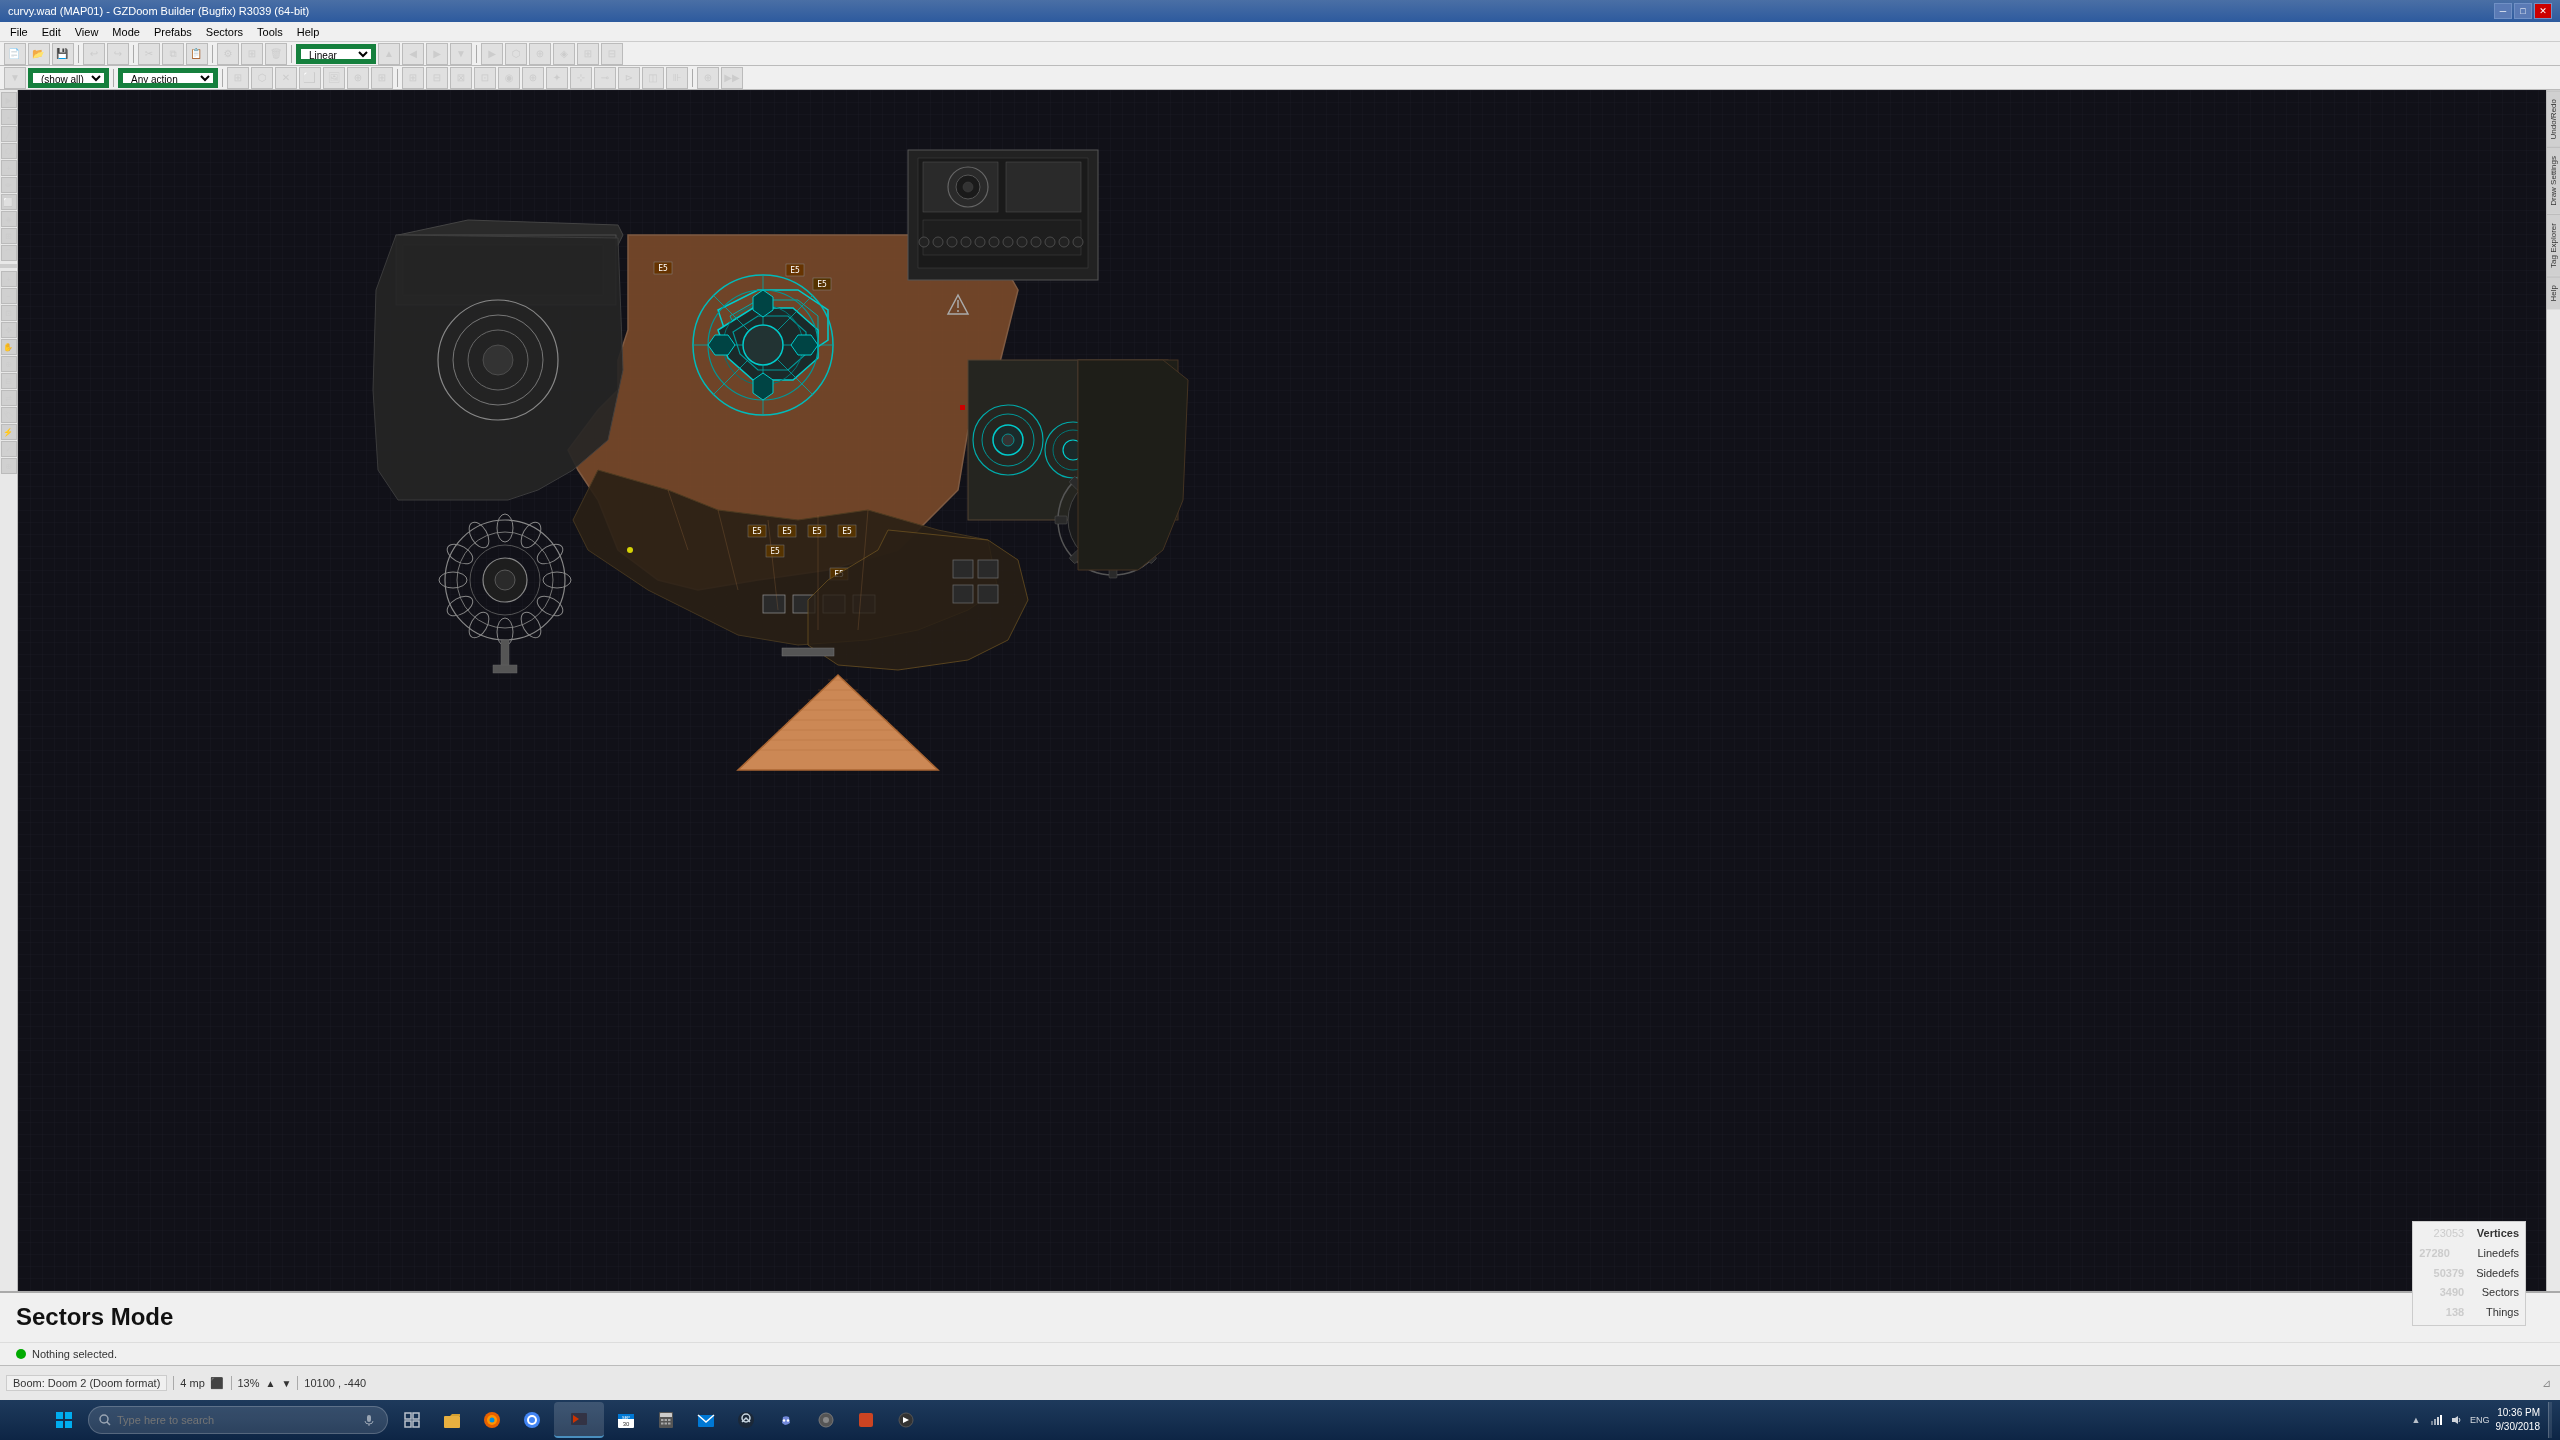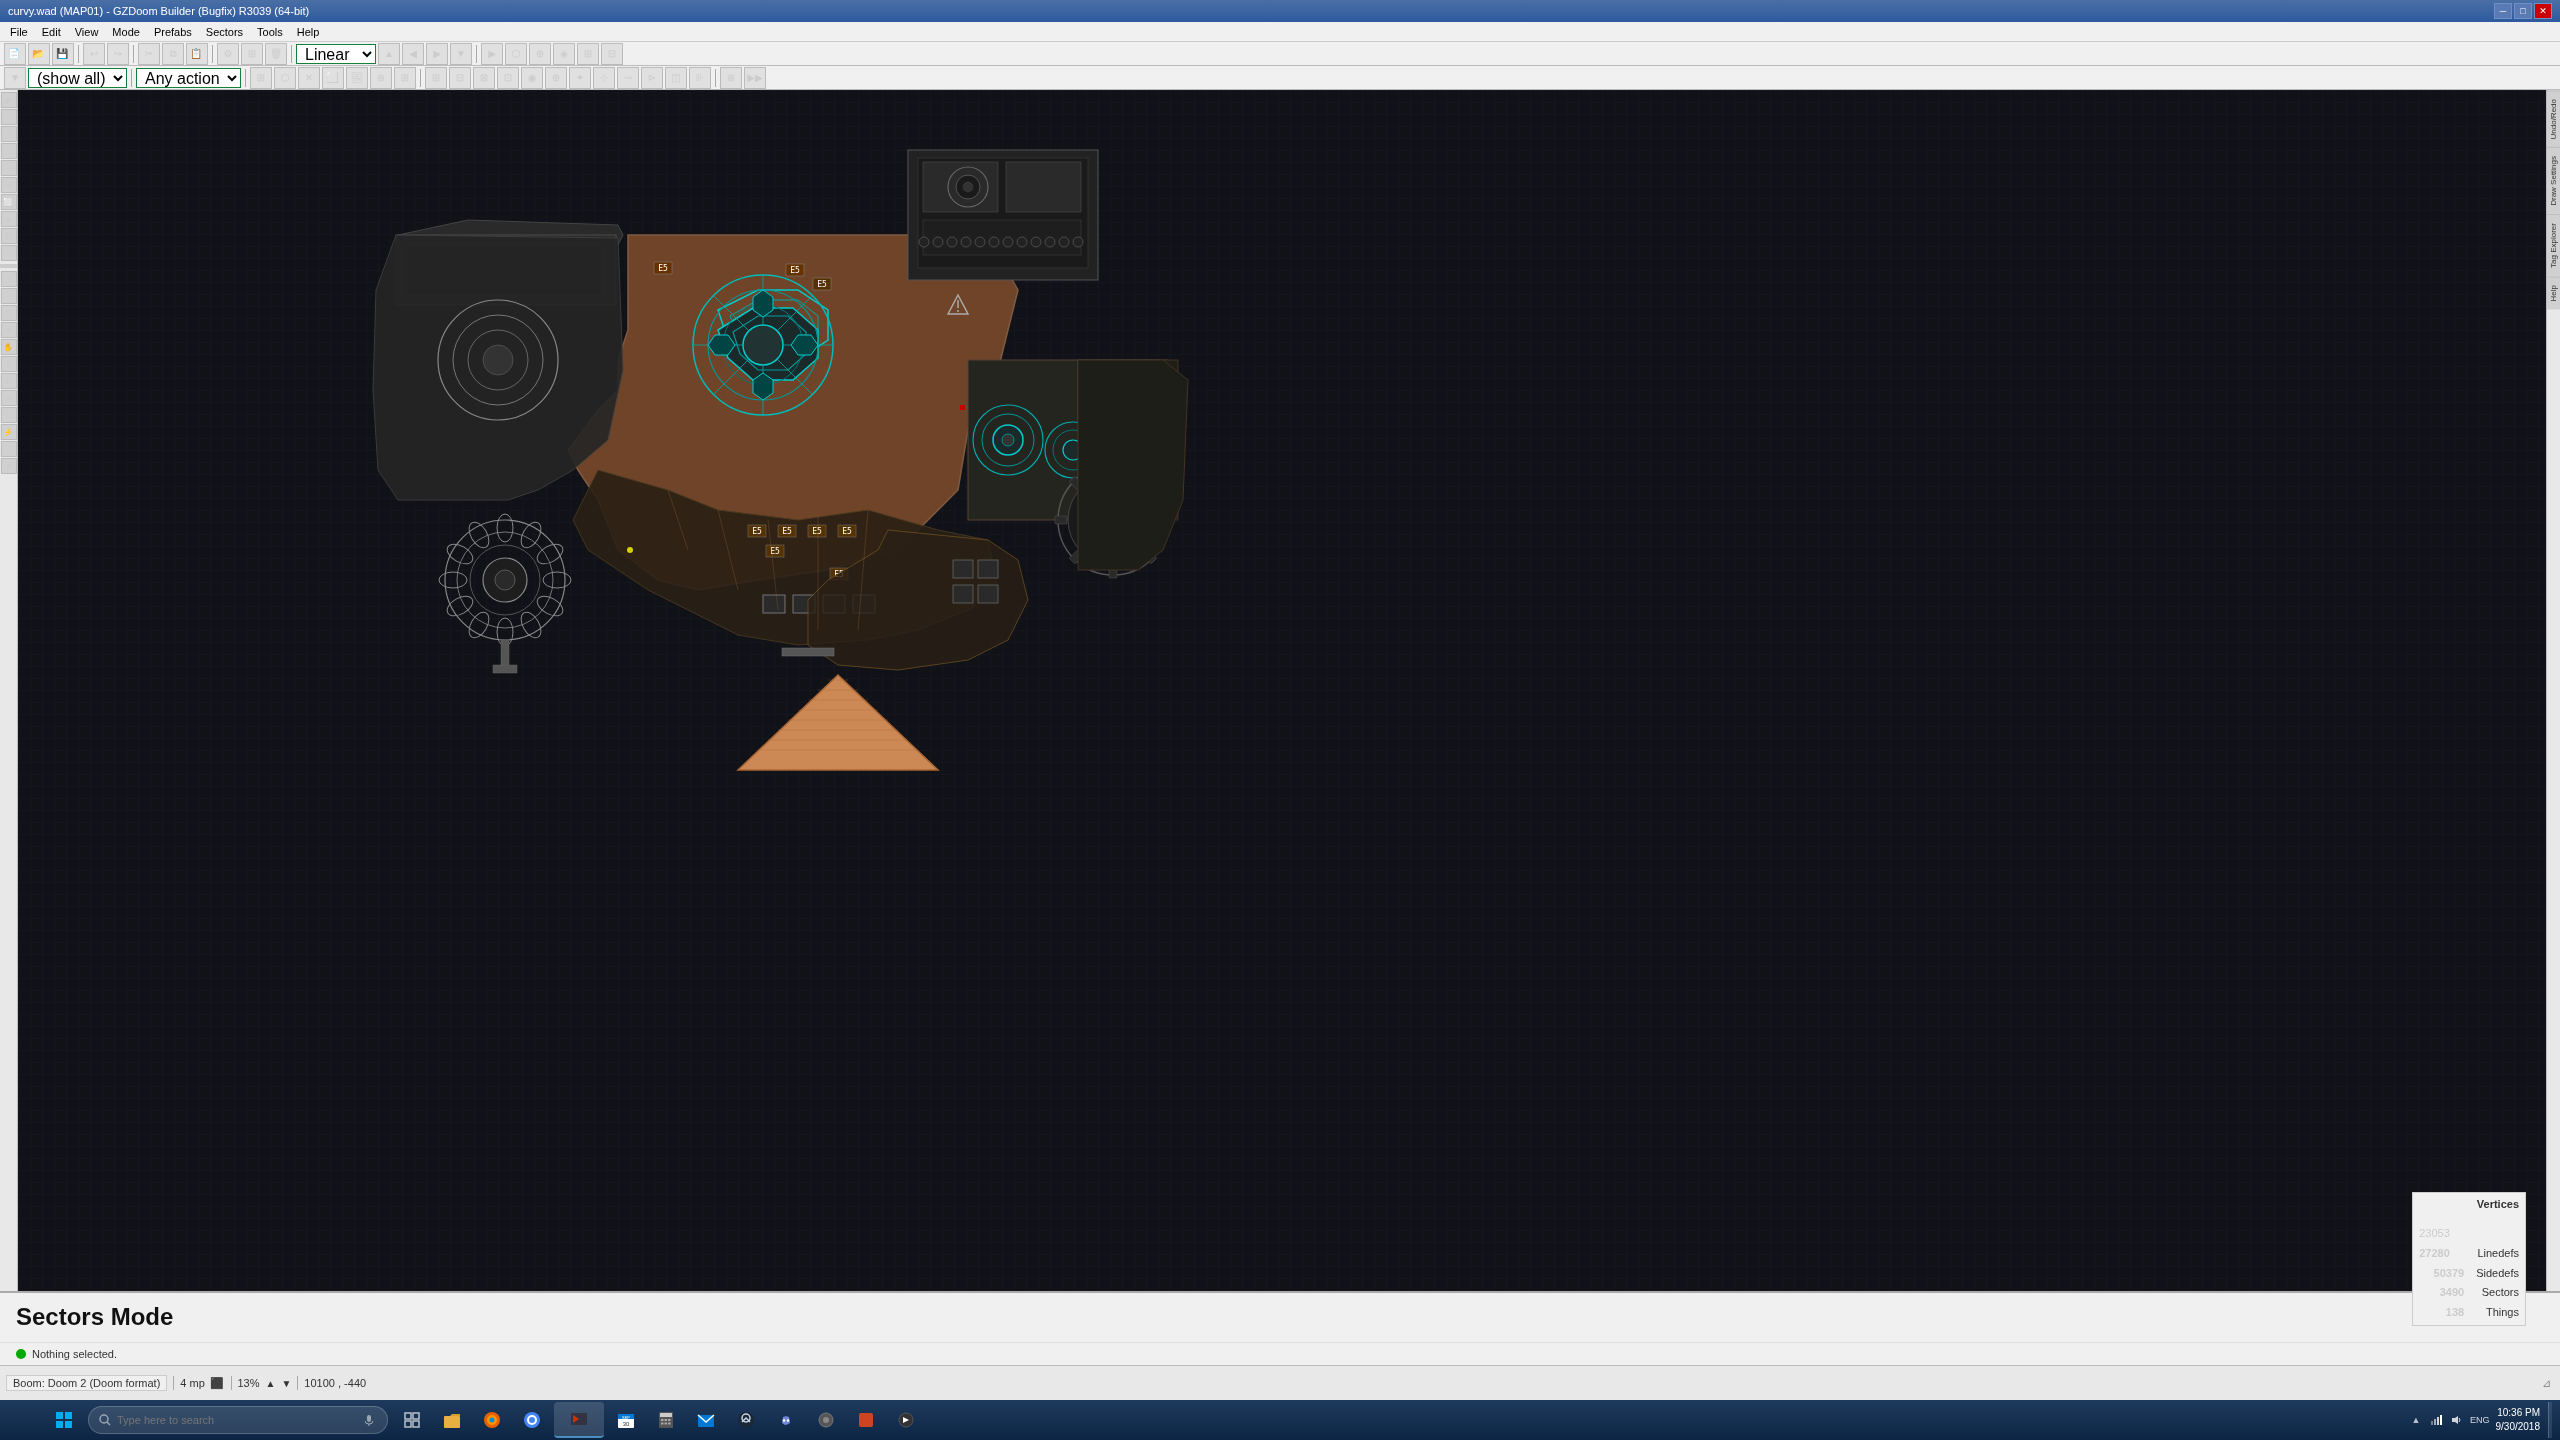--- a/index.html
+++ b/index.html
@@ -81,23 +81,23 @@
     }
     .toolbar-separator {
       width: 1px;
       height: 18px;
       background: #aaa;
       margin: 0 2px;
     }
     .toolbar-dropdown {
       height: 20px;
       background: white;
-      border: 1px solid #15803d;
+      border: 5px solid #15803d;
       padding: 0 4px;
-      font-size: 16px;
+      font-size: 10px;
       min-width: 80px;
       cursor: pointer;
     }
 
     
     #toolbar2 {
       height: 26px;
       background: #f0f0f0;
       display: flex;
       align-items: center;
@@ -647,21 +647,21 @@
       </div>
     </div>
 
     <div id="info-sections">
 
       <div id="mode-line">
         <h2>Sectors Mode</h2>
 
         <div id="stats-panel" style="margin-left:auto; display:flex; flex-direction:column; font-size:11px; line-height:1.8; margin-right:20px;">
           <div class="stat-row">
-            <span style="font-weight:normal; min-width:45px; margin-top:29px;">23053</span>
+            <span style="font-weight:normal; min-width:45px; text-align:right;">23053</span>
             <span style="color:#333; font-weight:bold;">Vertices</span>
           </div>
           <div class="stat-row">
             <span style="font-weight:bold; min-width:45px; text-align:left;">27280</span>
             <span style="color:#333; margin-left:4px;">Linedefs</span>
           </div>
           <div class="stat-row">
             <span style="font-weight:bold; min-width:45px; text-align:right;">50379</span>
             <span style="color:#333; margin-left:4px;">Sidedefs</span>
           </div>

